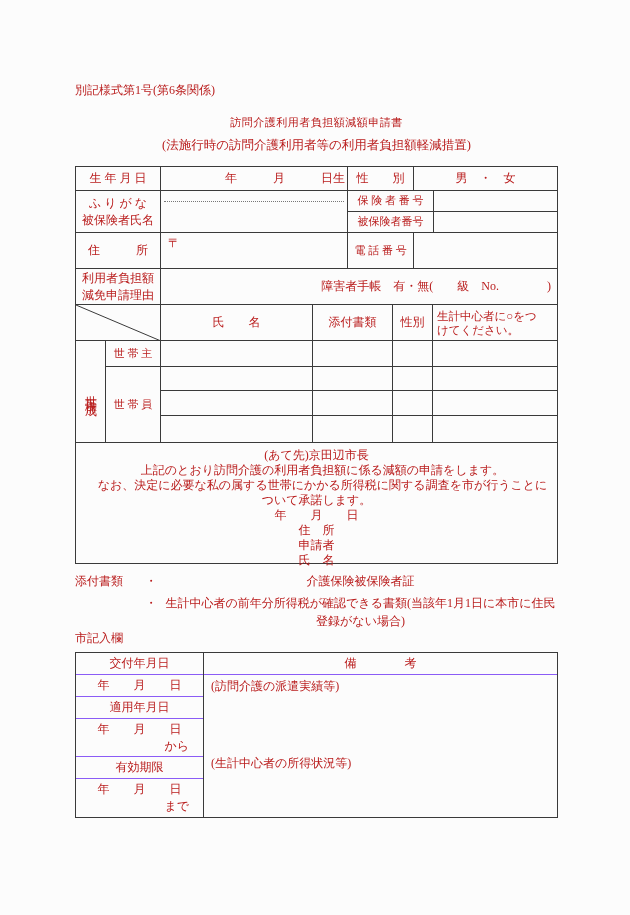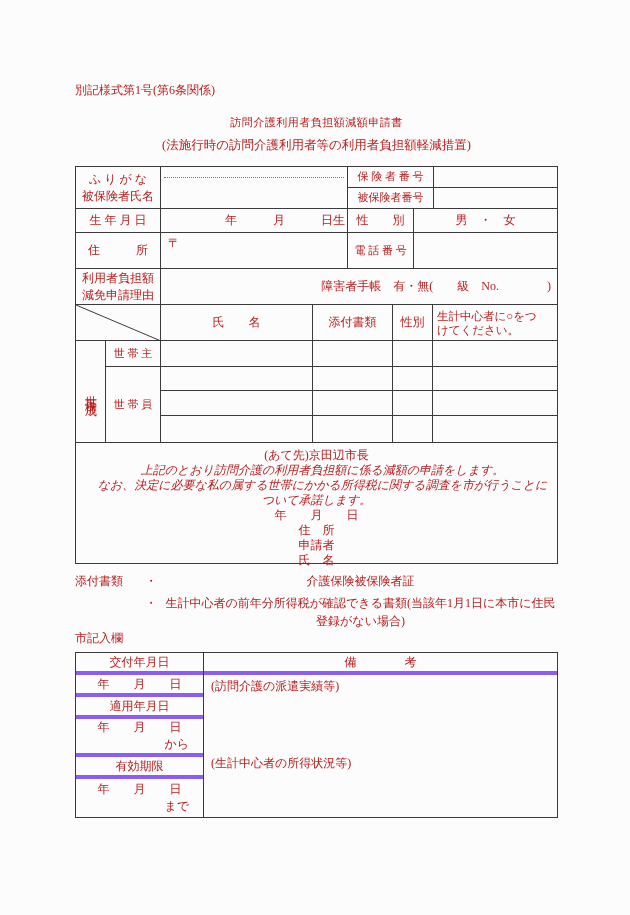--- a/index.html
+++ b/index.html
@@ -49,79 +49,79 @@
 
   .diag { position: relative; }
   .diag svg { position: absolute; left: 0; top: 0; }
   .bw-note { flex-direction: column; align-items: flex-start; justify-content: center;
              text-align: left; padding: 1px 4px; font-size: 11.5px; line-height: 14px; }
 
   .vert-label { writing-mode: vertical-rl; text-orientation: upright; letter-spacing: 3px; }
 
   .stmt { display: block; padding: 5px 8px 0 8px; line-height: 15px; height: 120px; text-align: center; }
   .stmt p { margin: 0; }
-  .ind12 { text-indent: 12px; font-style: italic; }
+  .ind12 { text-indent: 12px; }
   .ml10 { margin-left: 10px; } .ml18 { margin-left: 10px; }
   .ml72 { margin-left: 72px; } .ml46 { margin-left: 46px; }
 
   .attach { left: 75px; top: 572px; width: 483px; line-height: 18px; }
   .att-row { display: flex; align-items: flex-start; margin-bottom: 4px; }
   .att-label { width: 70px; flex: 0 0 70px; }
   .att-bullet { width: 18px; flex: 0 0 18px; }
   .att-text { flex: 1; text-align: center; }
 
   .city-label { left: 75px; top: 630px; }
 
   .tableB { left: 75px; top: 652px; width: 483px; display: flex; }
   .tB-left { width: 128px; border-right: 1px solid #3a3a3a; display: flex; flex-direction: column; }
   .tB-right { flex: 1; display: flex; flex-direction: column; }
-  .tB-row { border-bottom: 4px solid #8b5cf6; display: flex; align-items: center; justify-content: center; }
+  .tB-row { border-bottom: 1px solid #8b5cf6; display: flex; align-items: center; justify-content: center; }
   .tB-left .tB-row:last-child { border-bottom: none; }
   .tB-two { flex-direction: column; justify-content: center; align-items: stretch; }
   .tB-two .l1 { text-align: center; }
   .tB-two .l2 { text-align: right; padding-right: 14px; }
   .remarks { flex: 1; padding: 3px 7px; text-align: left; }
   .remarks .note2 { margin-top: 60px; }
 </style>
 </head>
 <body>
 
 <div class="page">
 
   <div class="abs form-number">別記様式第1号(第6条関係)</div>
   <div class="abs doc-title center">訪問介護利用者負担額減額申請書</div>
   <div class="abs doc-subtitle center">(法施行時の訪問介護利用者等の利用者負担額軽減措置)</div>
 
   <div class="abs tbl tableA">
 
-    <div class="row" style="height:42px">
-      <div class="c colcell w85">
-        <div>ふ り が な</div>
-        <div>被保険者氏名</div>
-      </div>
-      <div class="c w187 name-field">
-        <div class="dotted-line"></div>
-      </div>
-      <div class="colcell w209" style="display:flex">
-        <div class="subrow" style="height:21px">
-          <div class="c w86 small">保 険 者 番 号</div>
-          <div class="c flex1"></div>
-        </div>
-        <div class="subrow" style="height:21px">
-          <div class="c w86 small">被保険者番号</div>
-          <div class="c flex1"></div>
-        </div>
-      </div>
-    </div>
-
     <div class="row" style="height:24px">
       <div class="c w85">生 年 月 日</div>
       <div class="c w187 birth-val">年　　　月　　　日生</div>
       <div class="c w66">性　　別</div>
       <div class="c w143">男　・　女</div>
+    </div>
+
+    <div class="row" style="height:42px">
+      <div class="c colcell w85">
+        <div>ふ り が な</div>
+        <div>被保険者氏名</div>
+      </div>
+      <div class="c w187 name-field">
+        <div class="dotted-line"></div>
+      </div>
+      <div class="colcell w209" style="display:flex">
+        <div class="subrow" style="height:21px">
+          <div class="c w86 small">保 険 者 番 号</div>
+          <div class="c flex1"></div>
+        </div>
+        <div class="subrow" style="height:21px">
+          <div class="c w86 small">被保険者番号</div>
+          <div class="c flex1"></div>
+        </div>
+      </div>
     </div>
 
     <div class="row" style="height:36px">
       <div class="c w85">住　　　所</div>
       <div class="c w187 addr-cell">
         <span>〒</span>
       </div>
       <div class="c w66 small">電 話 番 号</div>
       <div class="c w143"></div>
     </div>

